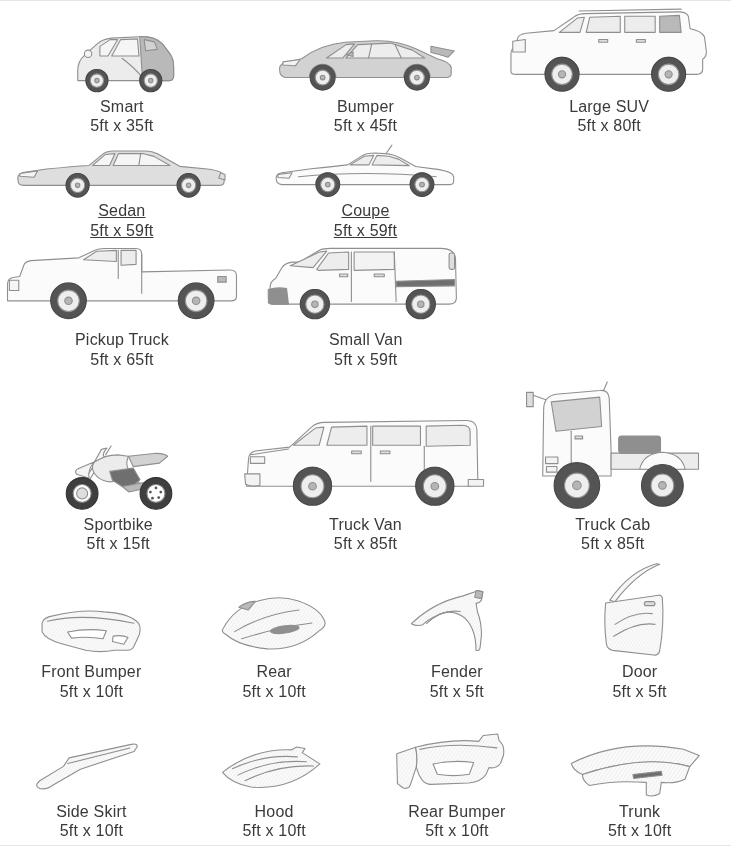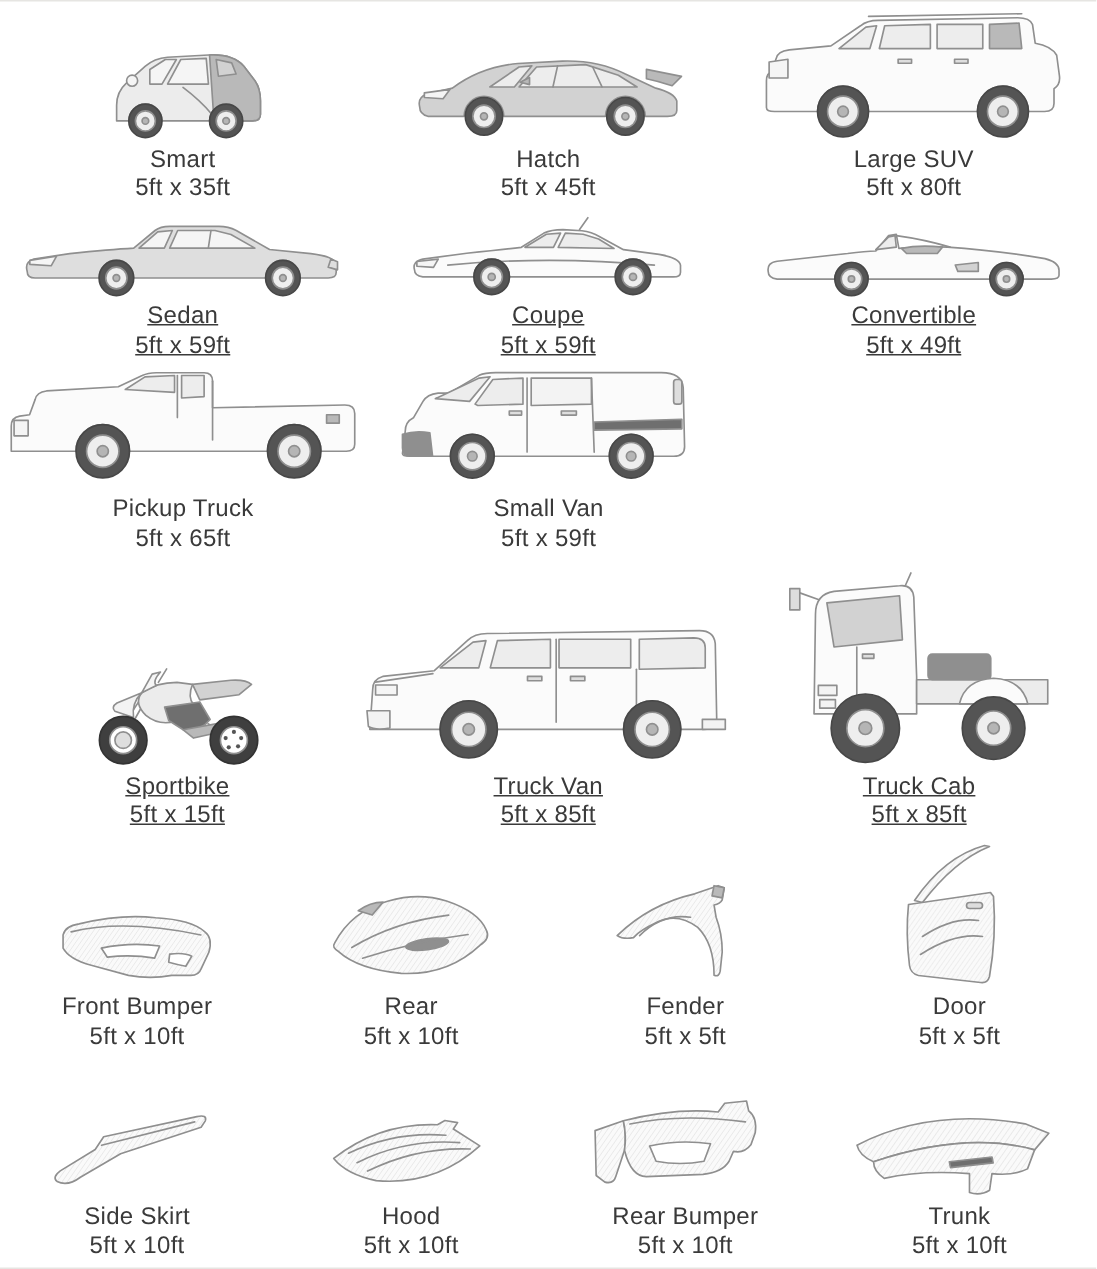--- a/index.html
+++ b/index.html
@@ -7,21 +7,21 @@
     width:731px;height:846px;box-sizing:border-box;
     background:#ffffff;
     border-top:1px solid #e6e5e2;border-bottom:1px solid #e6e5e2;
     font-family:"Liberation Sans","DejaVu Sans",sans-serif;
     color:#3a3a3a;overflow:hidden;
   }
   .row{display:grid;}
   .cols3{grid-template-columns:repeat(3,1fr);}
   .cols4{grid-template-columns:repeat(4,1fr);}
   .r1{height:140px;}.r2{height:100px;text-decoration:underline;}.r3{height:132px;}
-  .r4{height:186px;text-decoration:underline;}.r5{height:145px;}.r6{height:142px;}
+  .r4{height:186px;}.r5{height:145px;}.r6{height:142px;}
   .card{
     display:flex;flex-direction:column;align-items:center;justify-content:flex-end;
     padding-bottom:5px;cursor:pointer;overflow:visible;
   }
   .card svg{flex-shrink:0;margin-bottom:3px;overflow:visible;}
   .label,.size{font-size:16px;line-height:1.22;text-align:center;letter-spacing:.2px;color:#3a3a3a;white-space:nowrap;}
   
   .art *{stroke:#8f8f8f;stroke-width:1.1;vector-effect:non-scaling-stroke;stroke-linejoin:round;stroke-linecap:round;fill:none;}
   .art .bw{fill:#fbfbfb;}   
   .art .bg1{fill:#ececec;}  
@@ -85,21 +85,21 @@
           <path d="M158 20 L166 37"></path>
         <path class="gl2" d="M14 42 L36 39 L30 47 L14 46 Z"></path>
         <path class="dk" d="M96 33 L104 29 L104 35 Z"></path>
         <circle class="tire" cx="65" cy="62" r="16"></circle>
           <circle class="rim" cx="65" cy="62" r="9.5"></circle>
           <circle class="hub" cx="65" cy="62" r="3"></circle>
         <circle class="tire" cx="186" cy="62" r="16"></circle>
           <circle class="rim" cx="186" cy="62" r="9.5"></circle>
           <circle class="hub" cx="186" cy="62" r="3"></circle>
       </svg>
-      <div class="label">Hatch</div>
+      <div class="label">Bumper</div>
       <div class="size">5ft x 45ft</div>
     </div>
     <div class="card">
       <svg class="art" width="215" height="92" viewBox="0 0 240 103" preserveAspectRatio="none">
         <path d="M86 10 L200 8"></path>
         <path class="bw" d="M10 78 L10 58 Q10 52 15 51 L17 42 Q18 36 27 35 L58 32 L80 17 Q85 13 93 13 L197 11 Q206 11 208 16 L210 30 Q222 32 226 39 L228 54 Q229 61 224 64 L224 75 Q224 81 217 81 L205 81 A19 19 0 0 0 167 81 L86 81 A19 19 0 0 0 48 81 L16 81 Q10 81 10 78 Z"></path>
         <path class="gl" d="M64 34 L84 18 L92 17 L87 34 Z"></path>
         <path class="gl" d="M94 34 L98 17 L132 16 L132 34 Z"></path>
         <rect class="gl" x="137" y="16" width="34" height="18"></rect>
         <path class="dk" d="M176 34 L176 16 L198 15 L200 34 Z"></path>
@@ -147,37 +147,20 @@
         <path d="M36 44 Q120 36 210 44"></path>
         <circle class="tire" cx="73" cy="54" r="15"></circle>
           <circle class="rim" cx="73" cy="54" r="9"></circle>
           <circle class="hub" cx="73" cy="54" r="3"></circle>
         <circle class="tire" cx="192" cy="54" r="15"></circle>
           <circle class="rim" cx="192" cy="54" r="9"></circle>
           <circle class="hub" cx="192" cy="54" r="3"></circle>
       </svg>
       <div class="label">Coupe</div>
       <div class="size">5ft x 59ft</div>
-    </div>
-    <div class="card">
-      <svg class="art" width="205" height="52" viewBox="0 0 240 61" preserveAspectRatio="none">
-        <path class="bw" d="M6 41 Q5 34 13 33 L68 27 Q82 25 90 25 L100 13 L106 12 L108 23 Q128 21 146 22 Q176 24 210 29 L222 31 Q233 34 233 40 L233 44 Q233 47 227 47 L205 47 A13 13 0 0 0 179 47 L84 47 A13 13 0 0 0 58 47 L13 47 Q6 46 6 41 Z"></path>
-        <path class="gl" d="M90 24 L100 14 L105 13 L106 22 Z"></path>
-        <path d="M106 13 Q128 16 148 22"></path>
-        <path class="dk" d="M110 23 Q124 20 142 22 L138 27 L114 27 Z"></path>
-        <path class="bg2" d="M152 36 L170 34 L170 41 L154 41 Z"></path>
-        <circle class="tire" cx="71" cy="47" r="13"></circle>
-          <circle class="rim" cx="71" cy="47" r="8"></circle>
-          <circle class="hub" cx="71" cy="47" r="2.5"></circle>
-        <circle class="tire" cx="192" cy="47" r="13"></circle>
-          <circle class="rim" cx="192" cy="47" r="8"></circle>
-          <circle class="hub" cx="192" cy="47" r="2.5"></circle>
-      </svg>
-      <div class="label">Convertible</div>
-      <div class="size">5ft x 49ft</div>
     </div>
   </div>
 
   <div class="row cols3 r3">
     <div class="card">
       <svg class="art" width="244" height="86" viewBox="0 0 260 92" preserveAspectRatio="none">
         <path class="bw" d="M8 64 L8 46 Q8 40 14 39 L21 38 L25 27 Q26 22 33 21 L84 18 L101 10 Q105 8 111 8 L145 8 Q151 8 151 14 L151 33 L245 31 Q252 31 252 37 L252 59 Q252 64 246 64 L228 64 A19 19 0 0 0 190 64 L92 64 A19 19 0 0 0 54 64 L13 64 Q8 64 8 64 Z"></path>
         <path class="gl" d="M89 20 L103 11 L124 10 L124 22 Z"></path>
         <path class="gl" d="M129 10 L145 10 L145 25 L129 26 Z"></path>
         <path d="M151 14 L151 56"></path>

